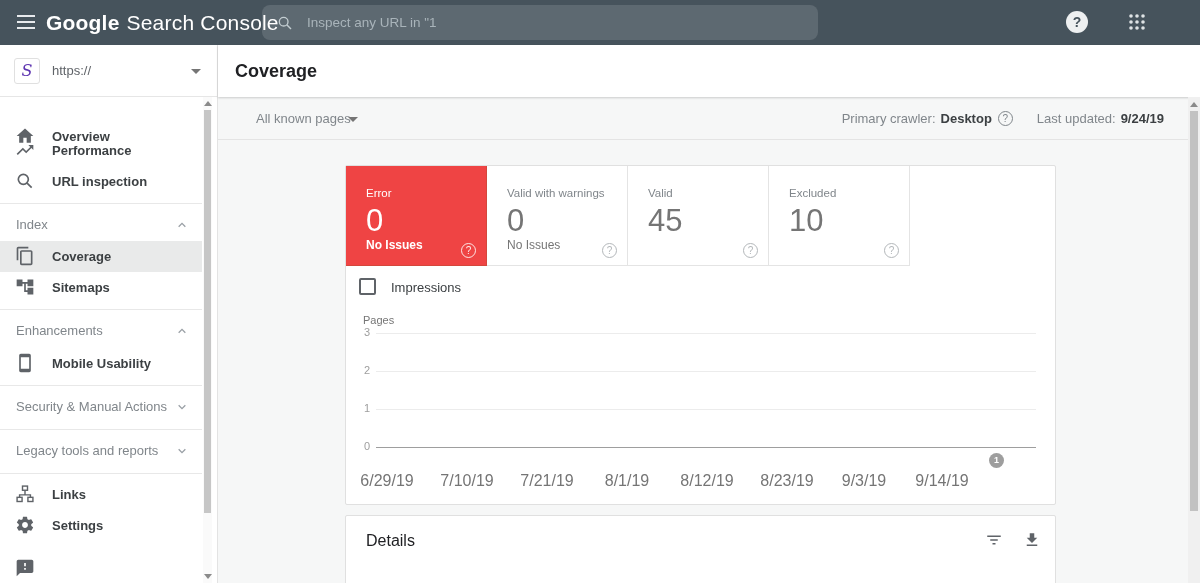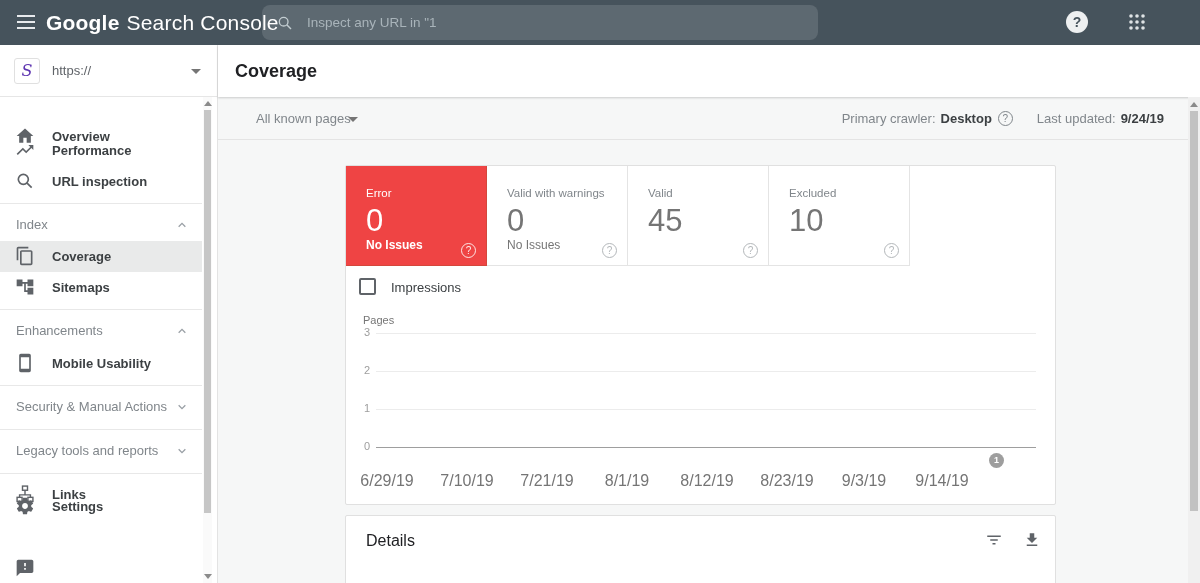--- a/index.html
+++ b/index.html
@@ -219,21 +219,21 @@
       <svg class="nicon" viewBox="0 0 24 24">
           <g fill="none" stroke="#5f6368" stroke-width="1.7">
             <rect x="9" y="2.5" width="6" height="5"></rect>
             <rect x="2.5" y="16" width="6" height="5"></rect>
             <rect x="15.5" y="16" width="6" height="5"></rect>
             <path d="M12 7.5v5.5M5.5 16v-3h13v3"></path>
           </g>
         </svg>
       <span class="nlabel">Links</span>
     </div>
-    <div class="nav-item" style="top:446px">
+    <div class="nav-item" style="top:465px">
       <svg class="nicon" viewBox="0 0 24 24">
           <path d="M19.43 12.98c.04-.32.07-.64.07-.98s-.03-.66-.07-.98l2.11-1.65c.19-.15.24-.42.12-.64l-2-3.46c-.12-.22-.39-.3-.61-.22l-2.49 1c-.52-.4-1.08-.73-1.69-.98l-.38-2.65A.488.488 0 0 0 14 2h-4c-.25 0-.46.18-.49.42l-.38 2.65c-.61.25-1.17.59-1.69.98l-2.49-1c-.23-.09-.49 0-.61.22l-2 3.46c-.13.22-.07.49.12.64l2.11 1.65c-.04.32-.07.65-.07.98s.03.66.07.98l-2.11 1.65c-.19.15-.24.42-.12.64l2 3.46c.12.22.39.3.61.22l2.49-1c.52.4 1.08.73 1.69.98l.38 2.65c.03.24.24.42.49.42h4c.25 0 .46-.18.49-.42l.38-2.65c.61-.25 1.17-.59 1.69-.98l2.49 1c.23.09.49 0 .61-.22l2-3.46c.12-.22.07-.49-.12-.64l-2.11-1.65zM12 15.5c-1.93 0-3.5-1.57-3.5-3.5s1.57-3.5 3.5-3.5 3.5 1.57 3.5 3.5-1.57 3.5-3.5 3.5z" fill="#5f6368"></path>
         </svg>
       <span class="nlabel">Settings</span>
     </div>
     <div class="nav-item" style="top:508px">
       <svg class="nicon" viewBox="0 0 24 24">
           <path d="M20 2H4c-1.1 0-2 .9-2 2v18l4-4h14c1.1 0 2-.9 2-2V4c0-1.1-.9-2-2-2zm-7 12h-2v-2h2v2zm0-4h-2V6h2v4z" fill="#5f6368"></path>
         </svg>
     </div>

